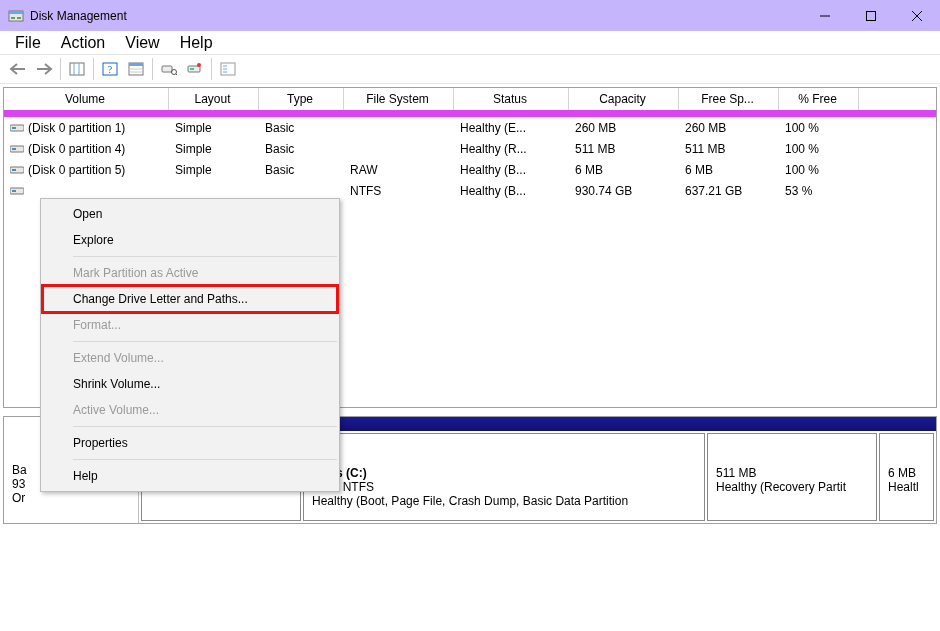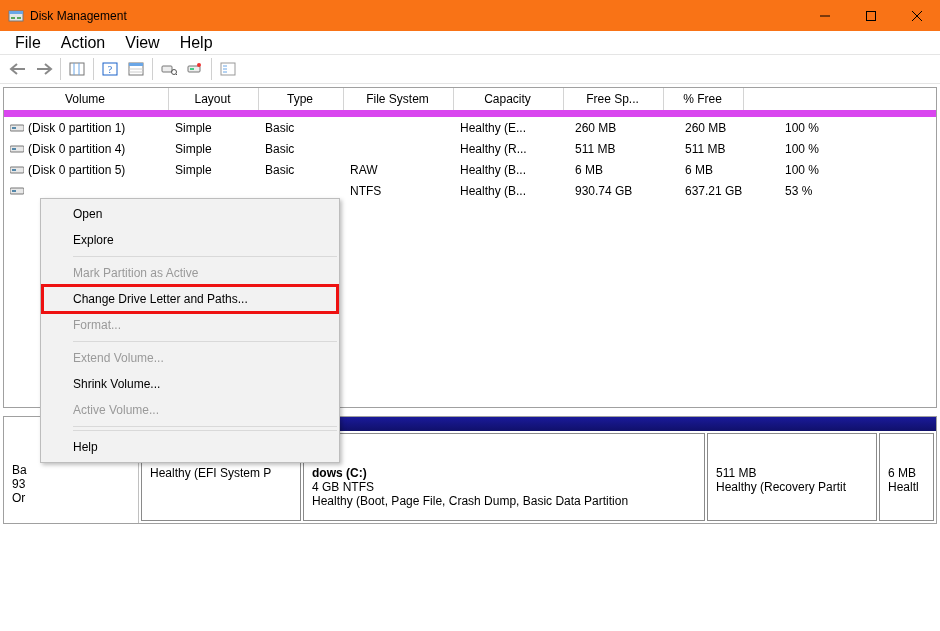--- a/index.html
+++ b/index.html
@@ -1,19 +1,19 @@
 <!DOCTYPE html>
 <html><head>
   <meta charset="utf-8">
   <style>
     * { margin: 0; padding: 0; box-sizing: border-box; }
     body { font-family: "Segoe UI", Tahoma, sans-serif; font-size: 12px; background: #fff; width: 940px; height: 631px; overflow: hidden; }
 
     
-    .title-bar { height: 31px; display: flex; align-items: center; padding: 0 0 0 8px; background: #f97316; justify-content: center; }
+    .title-bar { height: 31px; display: flex; align-items: center; padding: 0 0 0 8px; background: #c4b5fd; justify-content: center; }
     .title-bar .icon { width: 16px; height: 16px; margin-right: 6px; }
     .title-txt { font-size: 12px; color: #000; flex: 0 0 auto; }
     .wnd-btns { margin-left: auto; display: flex; }
     .wnd-btn { width: 46px; height: 31px; display: flex; align-items: center; justify-content: center; color: #000; }
     .wnd-btn svg { width: 10px; height: 10px; }
 
     
     .menu-bar { height: 23px; display: flex; align-items: center; padding: 0 7px; gap: 4px; }
     .menu-item { padding: 2px 8px; font-size: 16px; }
 
@@ -162,20 +162,21 @@
     </div>
 </div>
 
 <div class="main-wrap">
   <div class="panel">
     <div class="vol-header">
       <div class="vh-cell w-vol">Volume</div>
       <div class="vh-cell w-lay">Layout</div>
       <div class="vh-cell w-typ">Type</div>
       <div class="vh-cell w-fs">File System</div>
+      <div class="vh-cell w-sta">Status</div>
       <div class="vh-cell w-cap">Capacity</div>
       <div class="vh-cell w-frs">Free Sp...</div>
       <div class="vh-cell w-frp">% Free</div>
       <div class="vh-cell" style="flex:1"></div>
     </div>
     <div class="vol-body" id="vol-body">
         <div class="vol-row">
           <div class="vc-cell w-vol"><span class="disk-mini"><svg viewBox="0 0 14 10">
                 <rect x="0" y="2" width="14" height="6" rx="1" fill="#e8e8e8" stroke="#777"></rect>
                 <rect x="2" y="4" width="4" height="2" fill="#58a"></rect>
@@ -278,16 +279,17 @@
       <div class="ctx-item">Change Drive Letter and Paths...</div>
     </div>
   </div>
   <div class="ctx-inner ctx-padding">
     <div class="ctx-item disabled">Format...</div>
     <div class="ctx-sep"></div>
     <div class="ctx-item disabled">Extend Volume...</div>
     <div class="ctx-item">Shrink Volume...</div>
     <div class="ctx-item disabled">Active Volume...</div>
     <div class="ctx-sep"></div>
+    <div class="ctx-item">Properties</div>
     <div class="ctx-sep"></div>
     <div class="ctx-item">Help</div>
   </div>
 </div>
 
 </body></html>

